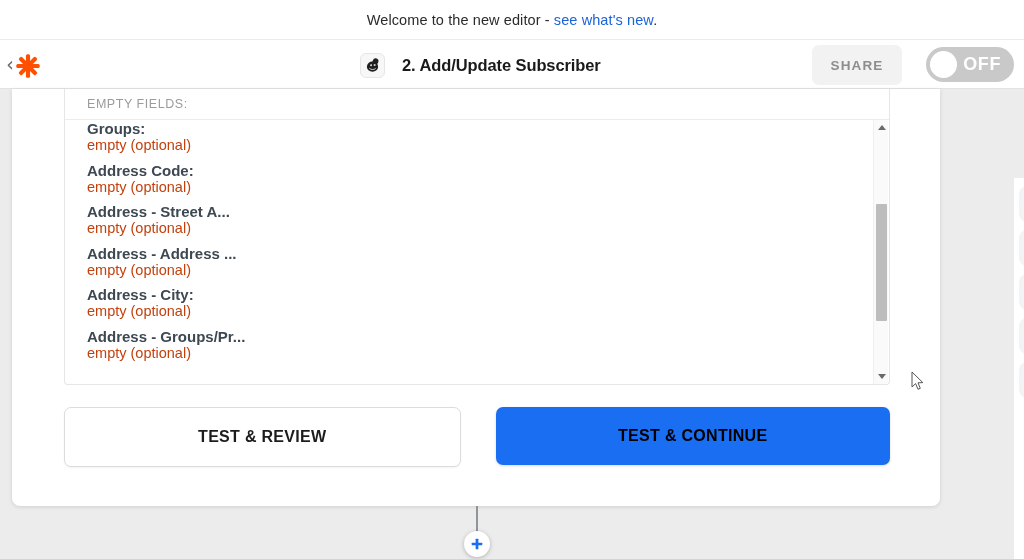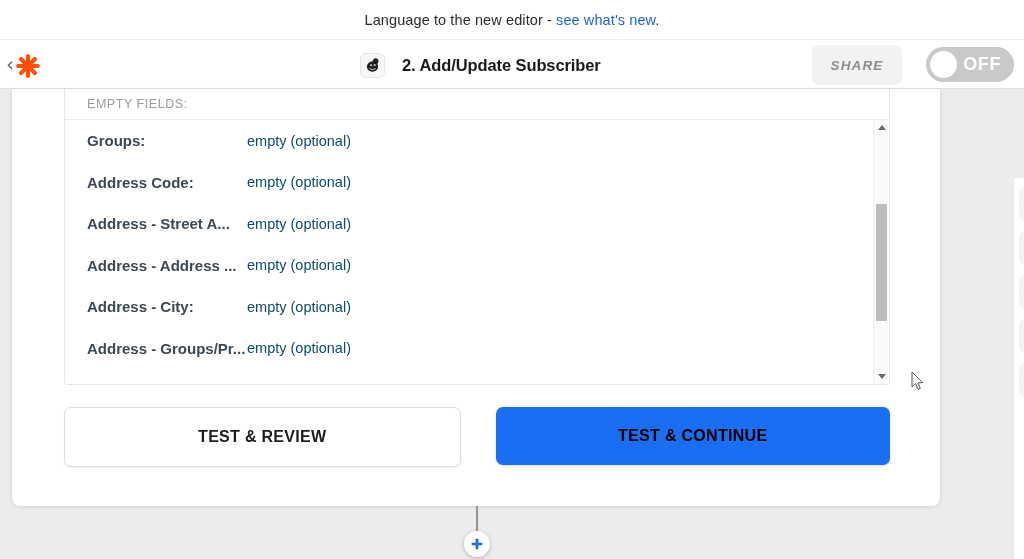--- a/index.html
+++ b/index.html
@@ -104,21 +104,20 @@
     width: 90px; height: 40px;
     border-radius: 7px;
     background: #f2f2f2;
     border: none;
     color: #8d8d8d;
     font-size: 13.5px;
     font-weight: bold;
     letter-spacing: 1.1px;
     font-family: "Liberation Sans", sans-serif;
     cursor: pointer;
-    font-style: italic;
   }
   .toggle {
     position: absolute;
     right: 10px; top: 7px;
     width: 88px; height: 35px;
     border-radius: 18px;
     background: #c9c9c9;
     cursor: pointer;
   }
   .toggle-knob {
@@ -189,36 +188,37 @@
   }
   .fields-scroll {
     position: absolute;
     left: 0; top: 31px;
     width: 100%;
     height: 264px;
     overflow: hidden;
   }
   .field-row {
     display: flex;
-    align-items: center;
+    align-items: flex-start;
     height: 41.5px;
     padding-left: 22px;
     box-sizing: border-box;
+    flex-direction: column;
   }
   .field-label {
     width: 160px;
     font-size: 15px;
     font-weight: bold;
     color: #3d4852;
     white-space: nowrap;
     overflow: hidden;
   }
   .field-value {
     font-size: 14.5px;
-    color: #0c4a6e;
+    color: #c2410c;
     white-space: nowrap;
   }
 
   
   .inner-scrollbar {
     position: absolute;
     right: 1px; top: 31px;
     width: 15px;
     height: 264px;
     background: #fafafa;
@@ -363,21 +363,21 @@
     height: 20px;
     pointer-events: none;
   }
 </style>
 </head>
 <body>
 
 <div class="app">
 
   <div class="banner">
-    <div class="banner-text"><span>Language to the new editor - </span><a class="banner-link">see what's new</a><span>.</span></div>
+    <div class="banner-text"><span>Welcome to the new editor - </span><a class="banner-link">see what's new</a><span>.</span></div>
   </div>
 
   <div class="header">
 
     <div class="back-chevron">‹</div>
 
     <div class="zap-logo">
       <svg viewBox="0 0 24 24" width="26" height="26" aria-hidden="true">
         <g fill="#ff4f00">
           <rect x="10.1" y="1.2" width="3.8" height="21.6" rx="1.4"></rect>

